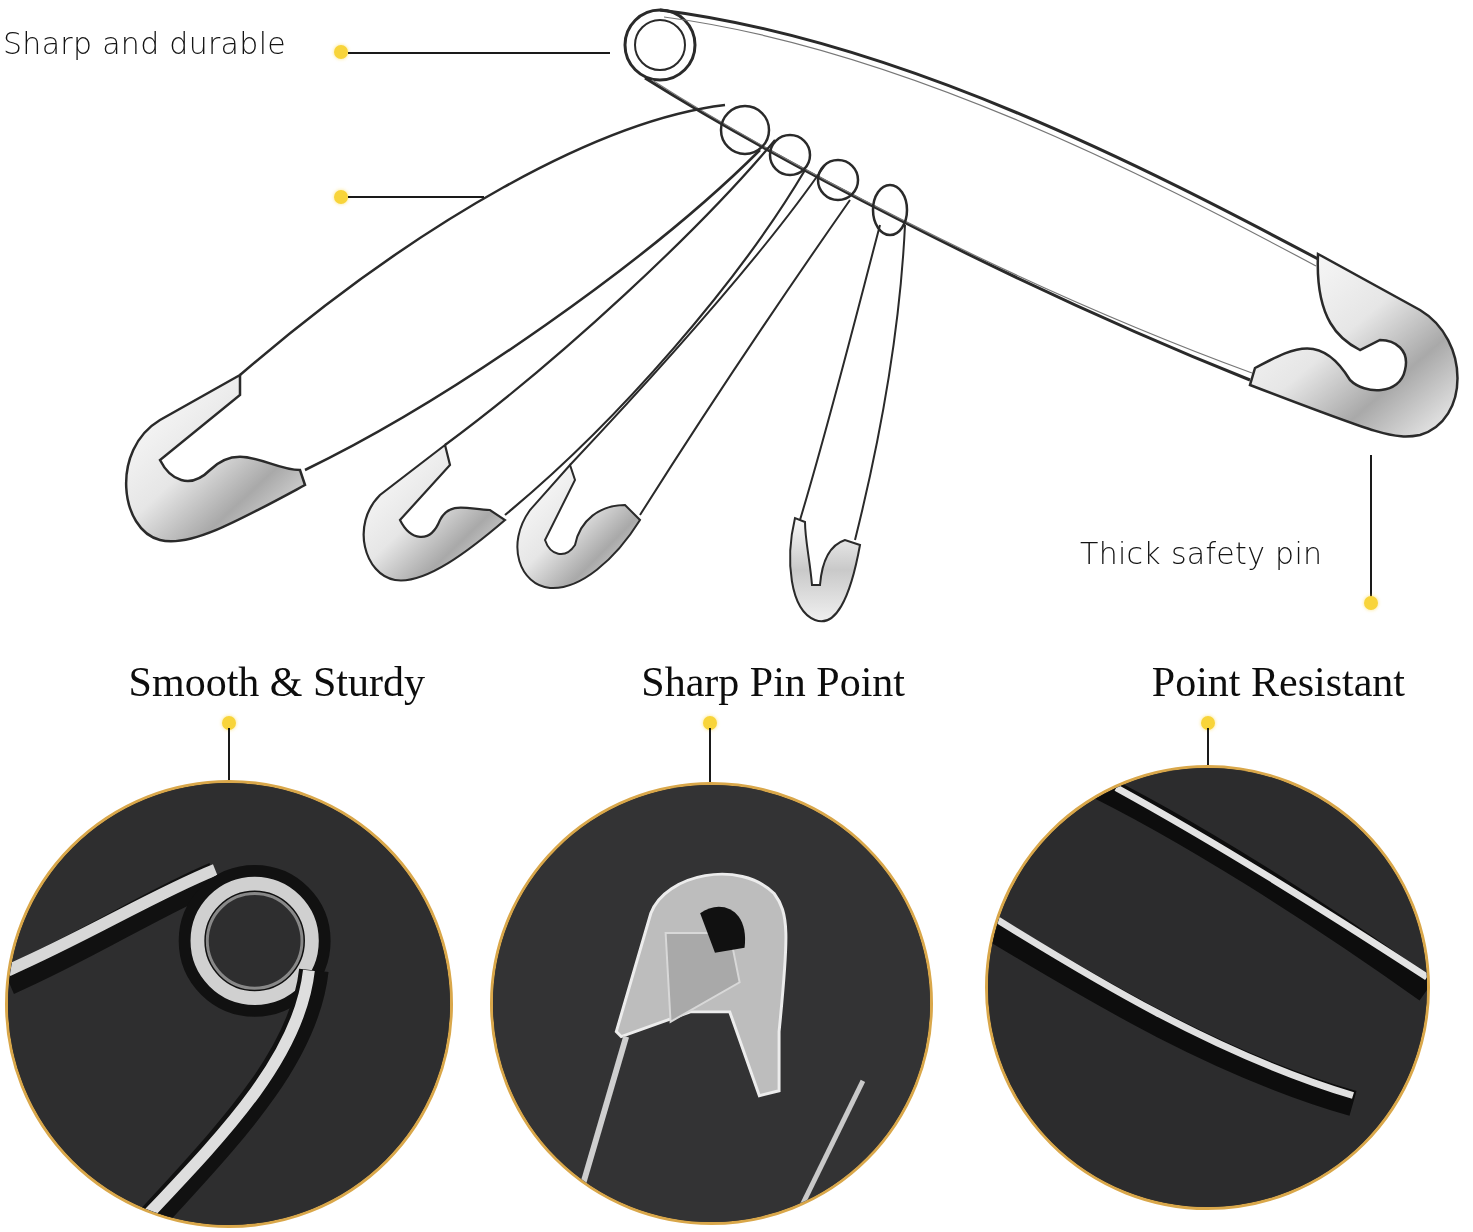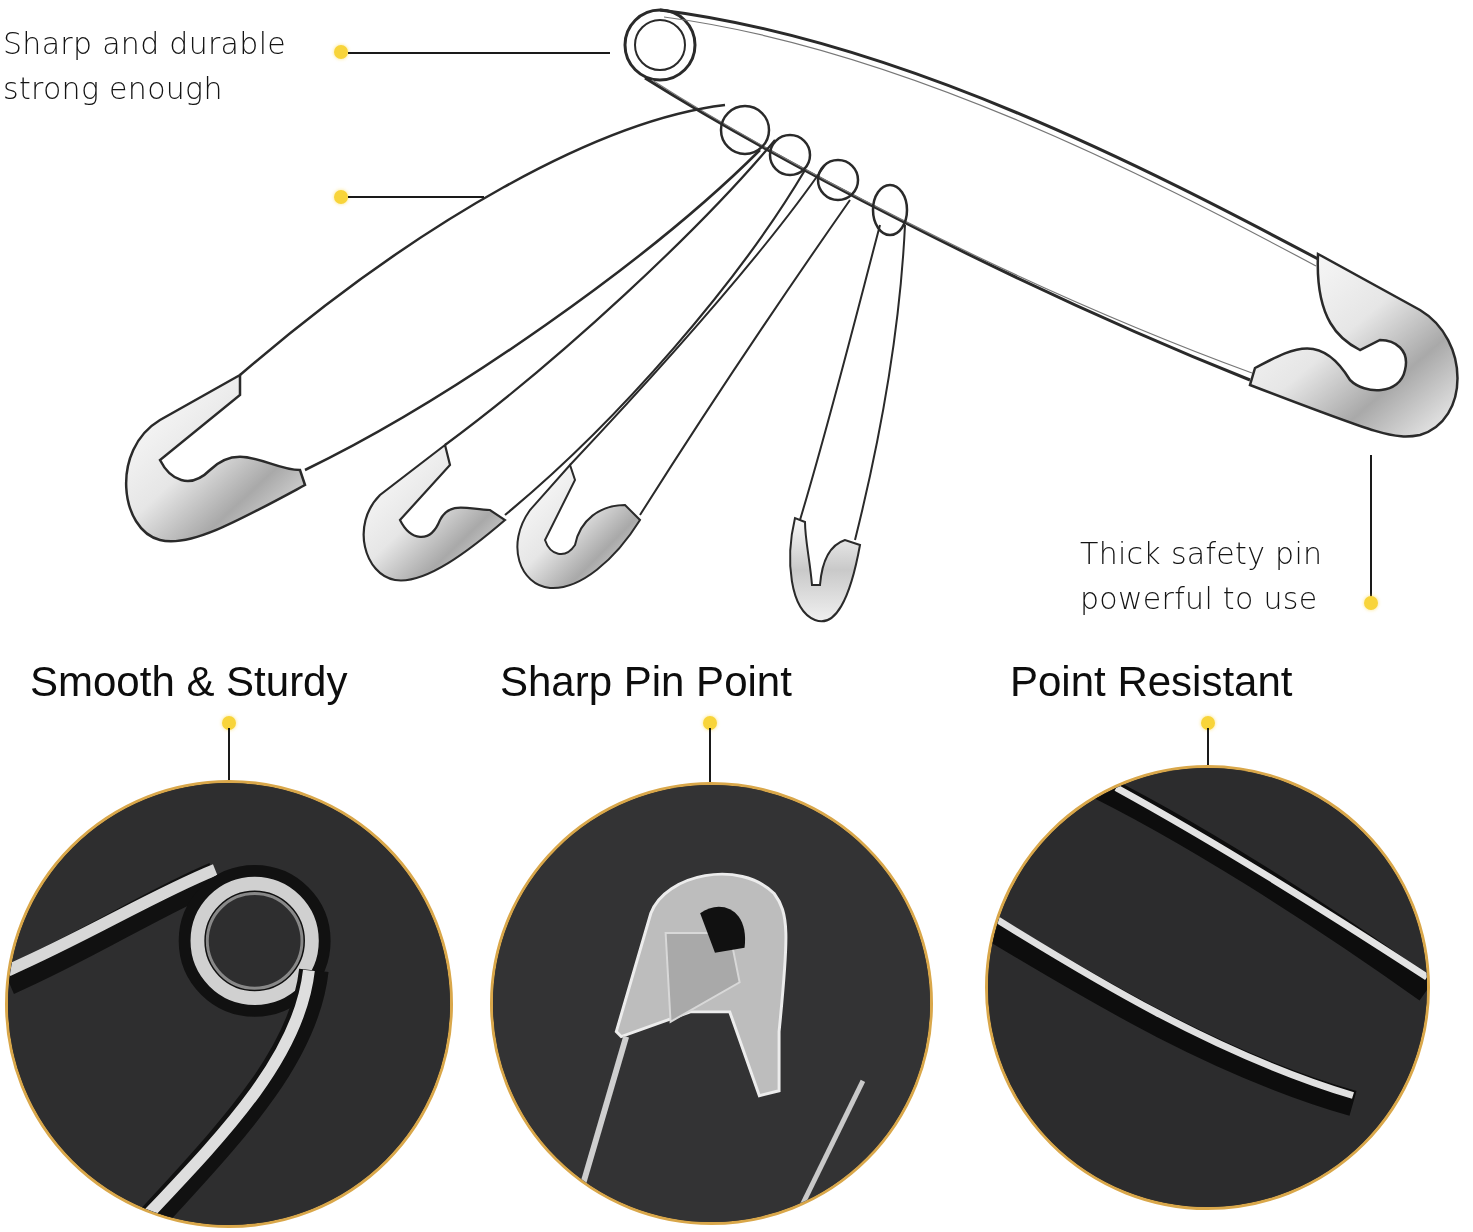--- a/index.html
+++ b/index.html
@@ -7,45 +7,46 @@
   body { position: relative; font-family: "DejaVu Sans", sans-serif; color: #111; }
 
   .callout-text {
     position: absolute;
     font-family: "DejaVu Sans", sans-serif;
     font-weight: 300;
     font-size: 30px;
     line-height: 45px;
     color: #141414;
     letter-spacing: 0.3px;
+    text-align: center;
   }
   .callout-text span { display: block; white-space: nowrap; }
 
   .dot {
     position: absolute;
     width: 14px; height: 14px;
     border-radius: 50%;
     background: #f8d43a;
     box-shadow: 0 0 3px 1px rgba(248,212,58,0.35);
   }
   .hline { position: absolute; height: 1.5px; background: #1a1a1a; }
   .vline { position: absolute; width: 1.5px; background: #1a1a1a; }
 
   .pins-art { position: absolute; left: 0; top: 0; width: 1473px; height: 640px; }
 
   .feature-title {
     position: absolute;
     top: 652px;
-    font-family: Liberation Sans, sans-serif;
+    font-family: Liberation Serif, serif;
     font-weight: 500;
     font-size: 42px;
     line-height: 60px;
     color: #0d0d0d;
     white-space: nowrap;
-    text-align: left;
+    text-align: right;
   }
 
   .circle {
     position: absolute;
     border-radius: 50%;
     border: 3px solid #d9a74a;
     overflow: hidden;
     background: #2f2f30;
   }
   .circle svg { position: absolute; left: 0; top: 0; width: 100%; height: 100%; }
@@ -106,33 +107,31 @@
   <g fill="none" stroke="#2a2a2a">
     <ellipse cx="890" cy="210" rx="17" ry="25" stroke-width="2.5"></ellipse>
     <path d="M880 225 C 855 320, 830 420, 800 520" stroke-width="2"></path>
     <path d="M905 225 C 900 330, 880 440, 855 540" stroke-width="2"></path>
     <path d="M795 518 C 785 560, 790 610, 815 620 C 835 628, 850 600, 860 545 L 845 540 C 830 545, 822 560, 820 585 L 812 585 C 810 560, 805 540, 805 522 Z" fill="url(#metal2)" stroke-width="2"></path>
   </g>
 </svg>
 
 <div class="callout-text" style="left:3px; top:21px;">
   <span>Sharp and durable</span>
-  <span>strong enough</span>
 </div>
 <div class="dot" style="left:334px; top:45px;"></div>
 <div class="hline" style="left:348px; top:52px; width:262px;"></div>
 
 <div class="callout-text" style="left:3px; top:165px;">
 </div>
 <div class="dot" style="left:334px; top:190px;"></div>
 <div class="hline" style="left:348px; top:196px; width:136px;"></div>
 
 <div class="callout-text" style="left:1068px; top:531px;margin-left:12px;">
   <span>Thick safety pin</span>
-  <span>powerful to use</span>
 </div>
 <div class="vline" style="left:1370px; top:455px; height:142px;"></div>
 <div class="dot" style="left:1364px; top:596px;"></div>
 
 <div class="feature-title" style="left:30px; width:395px;">Smooth &amp; Sturdy</div>
 <div class="dot" style="left:222px; top:716px;"></div>
 <div class="vline" style="left:228px; top:728px; height:54px;"></div>
 <div class="circle" style="left:5px; top:780px; width:448px; height:448px;">
   <svg viewBox="0 0 448 448">
     <rect width="448" height="448" fill="#2e2e2f"></rect>

